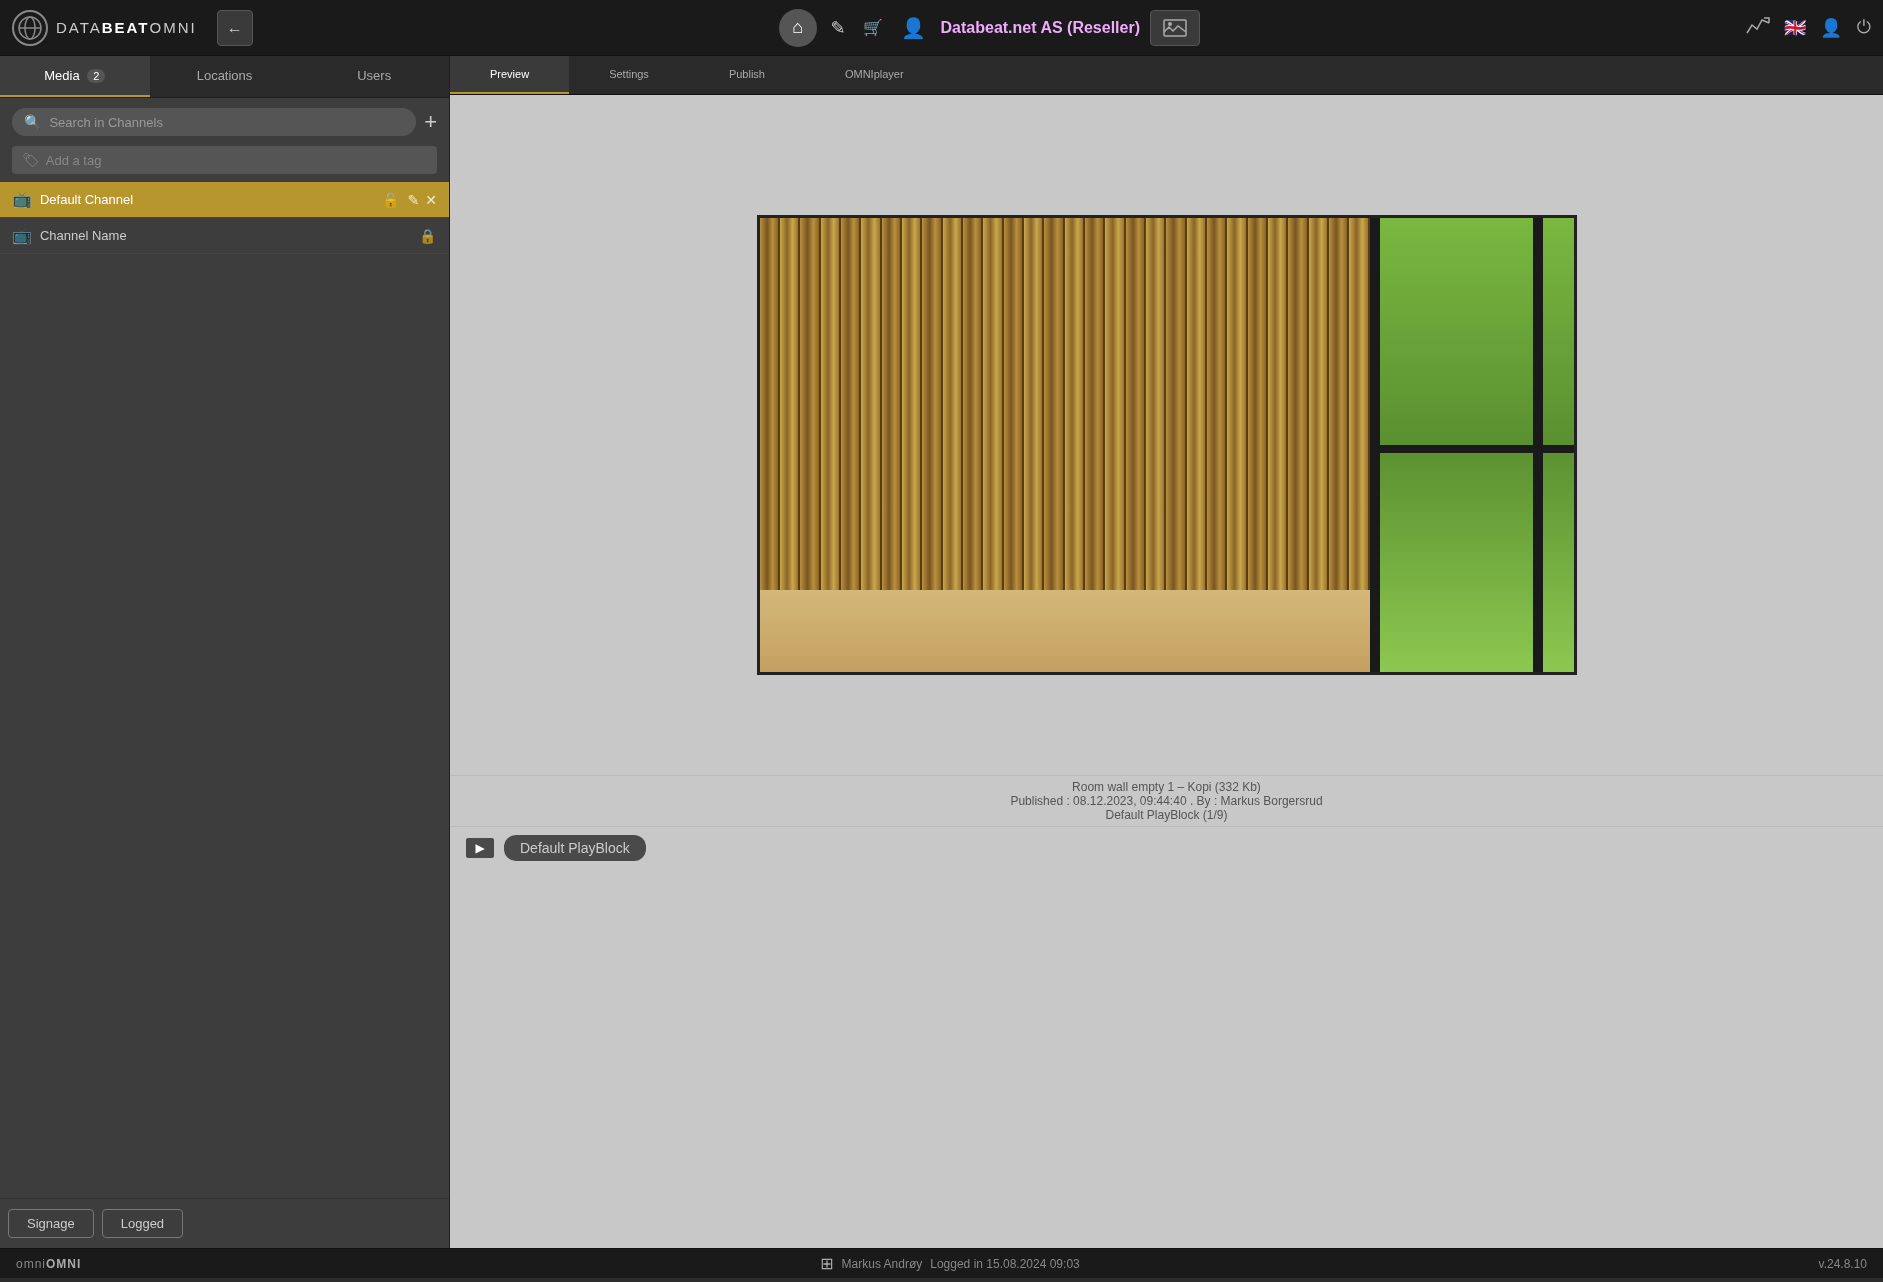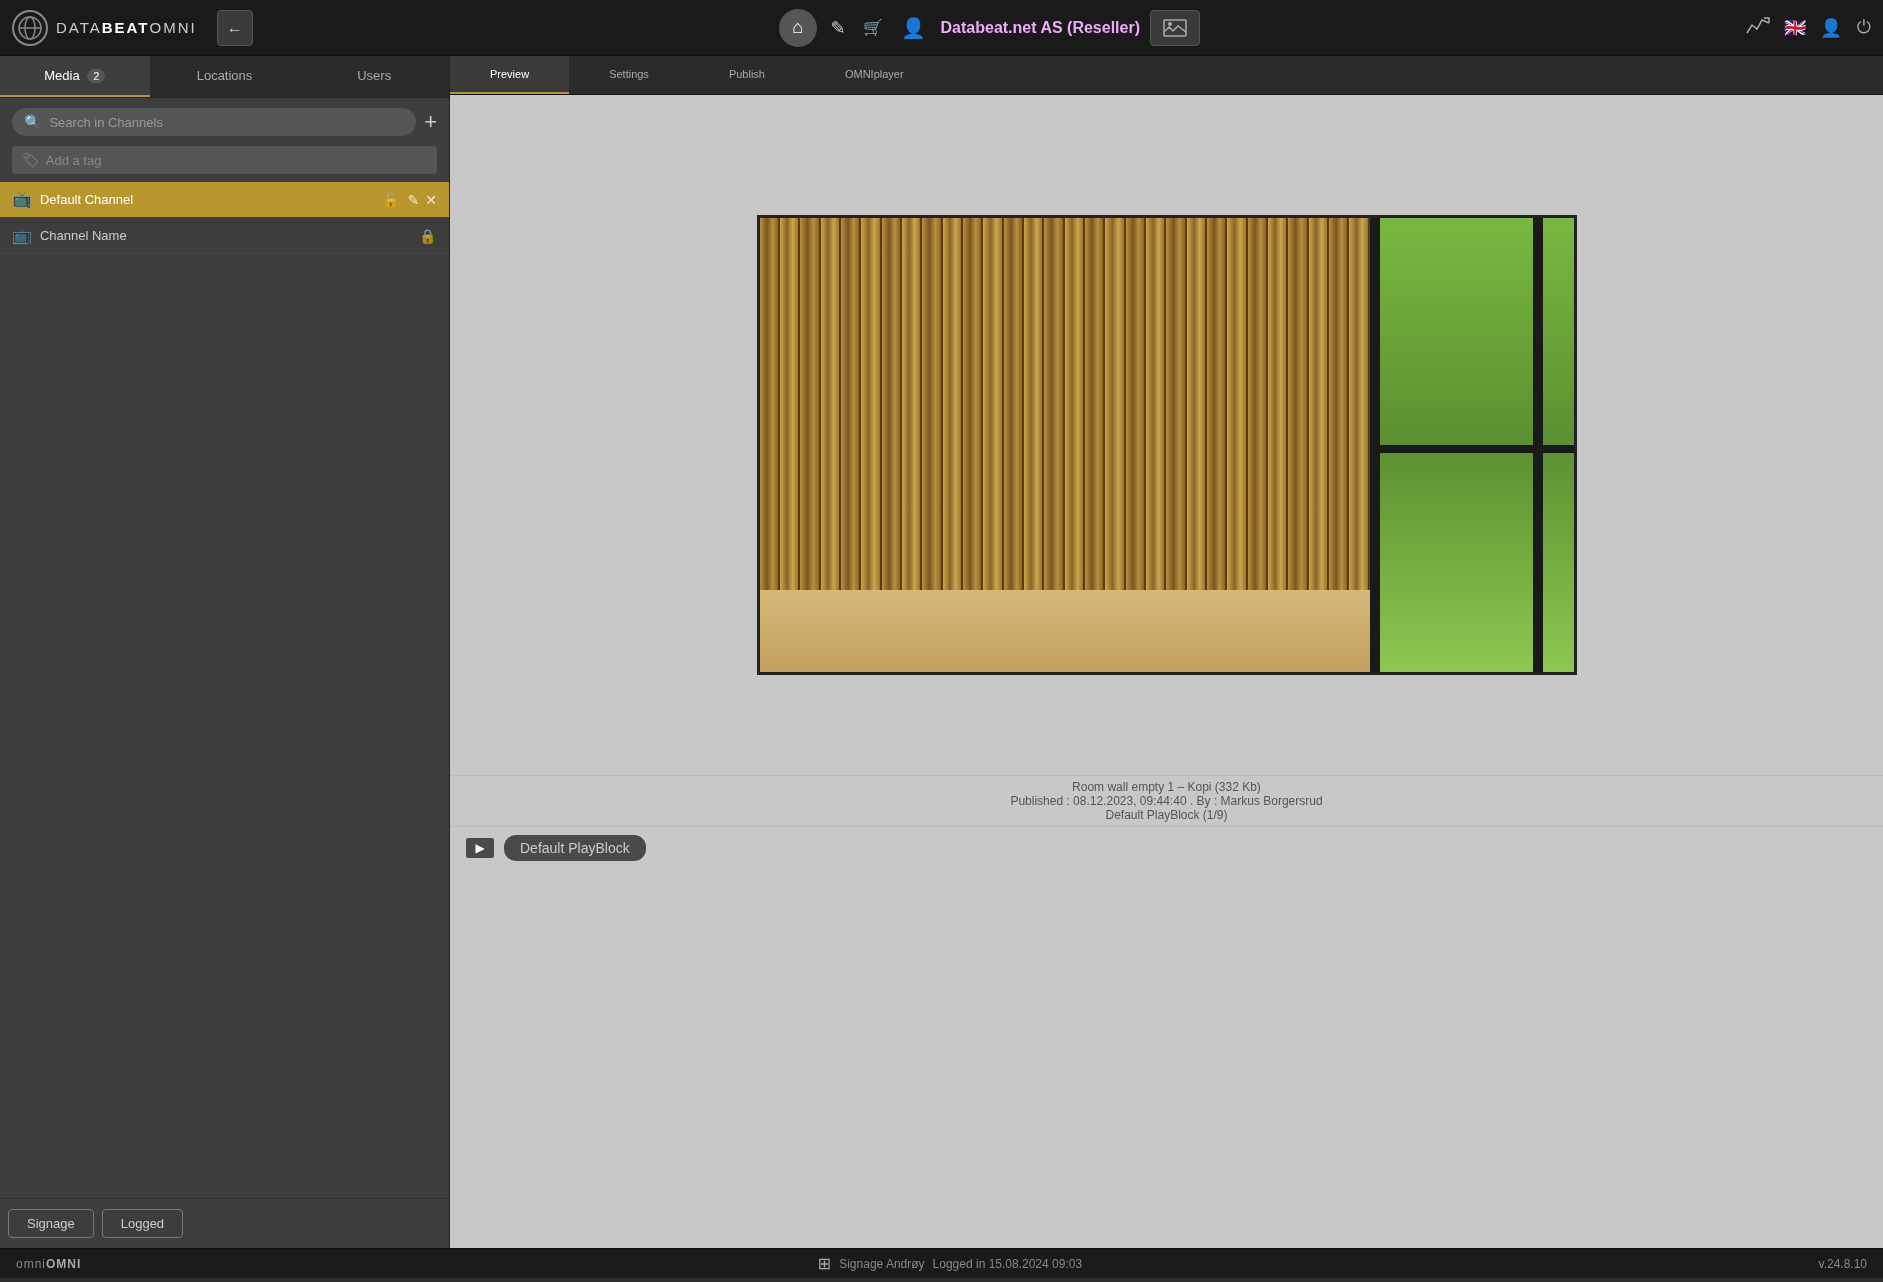--- a/index.html
+++ b/index.html
@@ -647,17 +647,17 @@
     </div>
   </div>
 </div>
 
 <div class="status-bar">
   <div class="status-left">
     <span class="omni-text">omni<strong>OMNI</strong></span>
   </div>
   <div class="status-center">
     <span class="ms-icon">⊞</span>
-    <span>Signage Andrøy</span>
+    <span>Markus Andrøy</span>
     <span>Logged in 15.08.2024 09:03</span>
   </div>
   <div>v.24.8.10</div>
 </div>
 
 </body></html>

